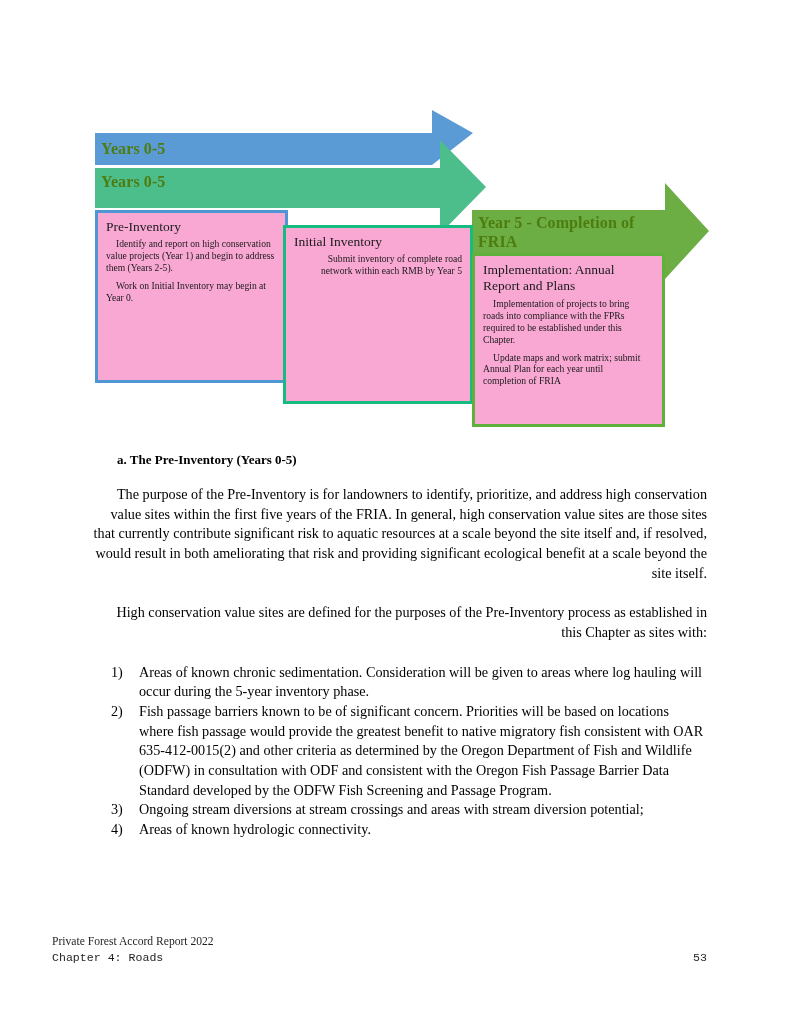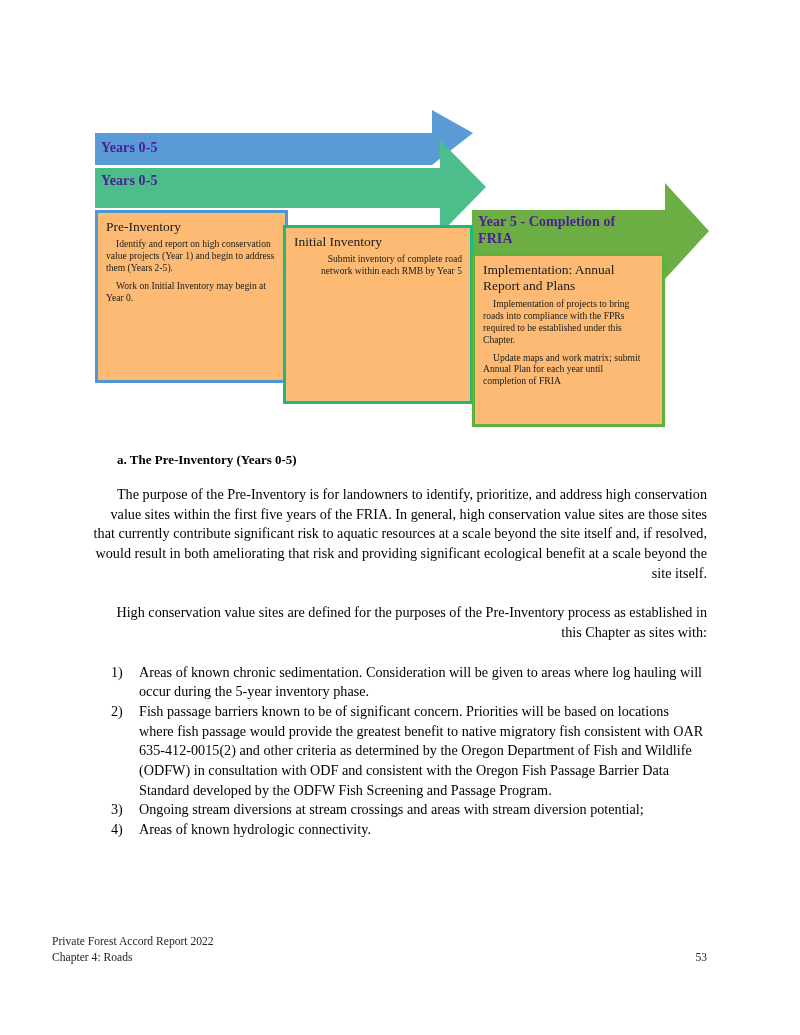--- a/index.html
+++ b/index.html
@@ -27,32 +27,32 @@
   #diagram svg {
     position: absolute;
     left: 0;
     top: 0;
   }
 
   .arrow-label {
     position: absolute;
     font-family: "Liberation Serif", "DejaVu Serif", serif;
     font-weight: bold;
-    font-size: 14px;
+    font-size: 16px;
     line-height: 1.18;
-    color: #4c1d95;
+    color: #4d7c0f;
     letter-spacing: 0.1px;
   }
   #label-blue  { left: 101px; top: 140px; }
   #label-green { left: 101px; top: 173px; }
   #label-olive { left: 478px; top: 214px; width: 170px; }
 
   .card {
     position: absolute;
-    background: #fdba74;
+    background: #f9a8d4;
     box-sizing: border-box;
     overflow: hidden;
   }
   .card-title {
     font-family: "Liberation Serif", "DejaVu Serif", serif;
     font-size: 13.5px;
     line-height: 1.22;
     color: #1a1a1a;
     margin: 0;
     padding: 0;
@@ -137,20 +137,21 @@
     width: 655px;
     font-family: "Liberation Serif", "DejaVu Serif", serif;
     font-size: 11.6px;
     line-height: 1.35;
     color: #1f1f1f;
   }
   #footer .frow {
     display: flex;
     justify-content: space-between;
     align-items: flex-end;
+    font-family: Liberation Mono, monospace;
   }
 </style>
 </head>
 <body>
 
 <div id="diagram">
 
   <svg width="800" height="440" viewBox="0 0 800 440">
 
     <polygon points="95,133 432,133 432,110 473,133 432,165 432,165 95,165" fill="#5B9BD5"></polygon>

